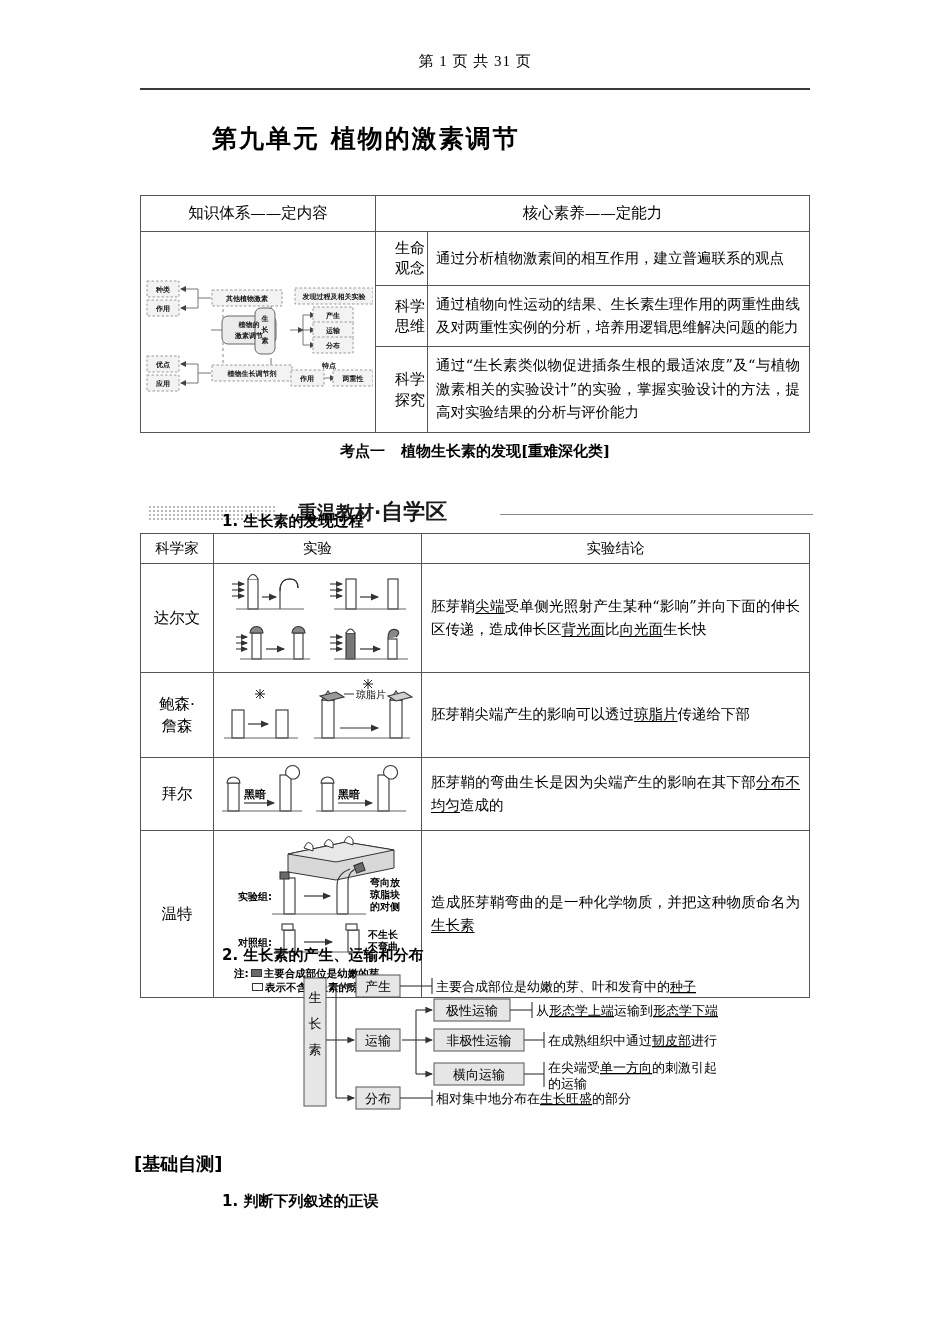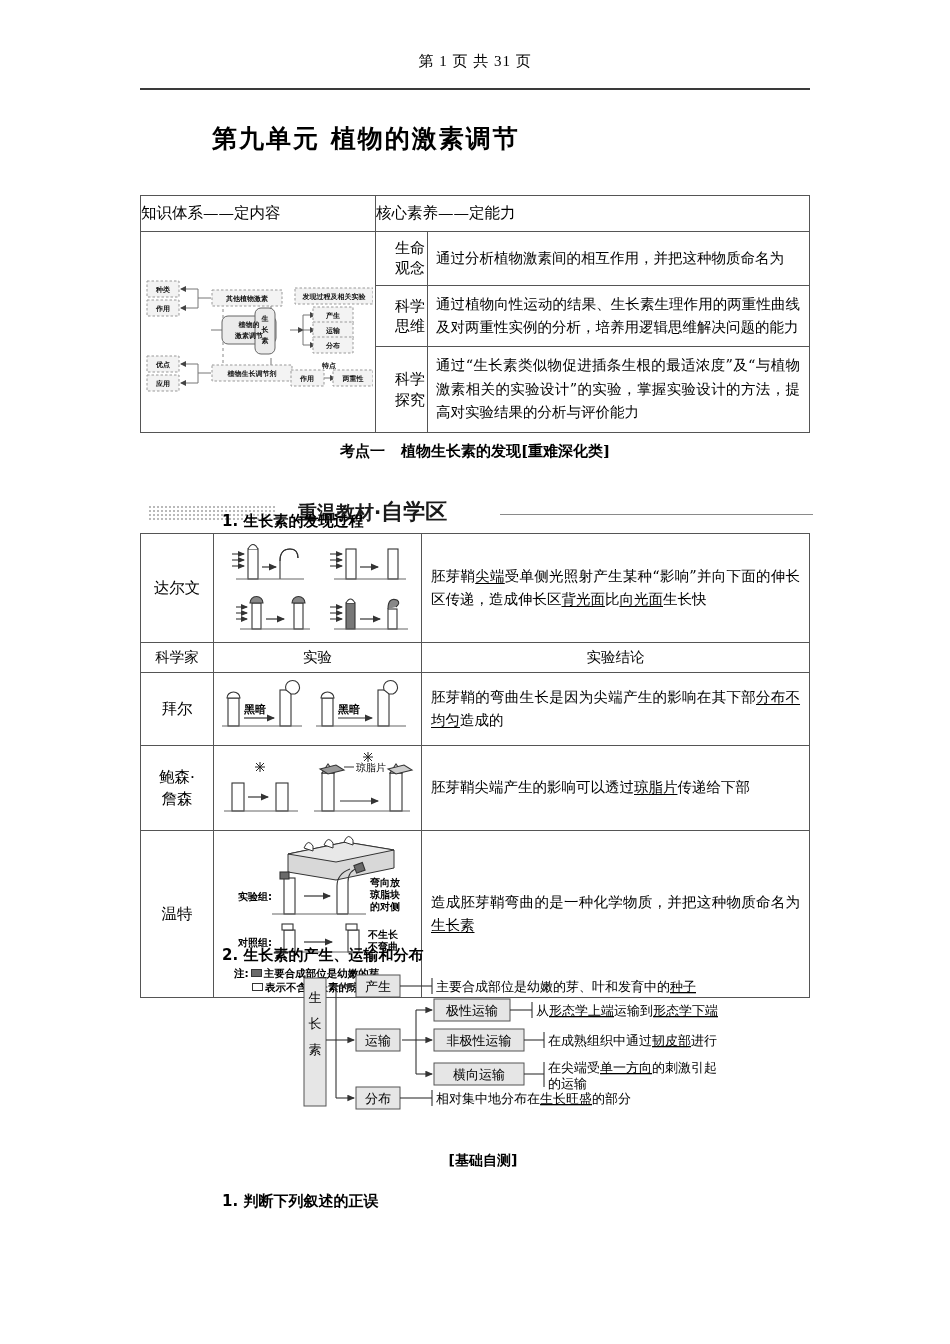--- a/index.html
+++ b/index.html
@@ -33,21 +33,21 @@
     font-family: "DejaVu Serif", serif;
     letter-spacing: 2px;
     margin-left: 28px;
   }
 
   
   .tbl1-wrap { position: absolute; left: 140px; top: 195px; width: 670px; }
   .tbl1 { border-collapse: collapse; width: 100%; table-layout: fixed; }
   .tbl1 td { border: 1px solid #555; }
   .tbl1 .hdr {
-    font-size: 15.5px; padding: 7px 0;
+    text-align: center; font-size: 15.5px; padding: 7px 0;
     font-family: "DejaVu Serif", serif;
   }
   .tbl1 .lit-cell { padding: 0; height: 182px; vertical-align: middle; text-align: right; }
   .tbl1 .lbl {
     width: 52px; text-align: right; font-size: 15px; line-height: 1.35;
     font-family: "DejaVu Serif", serif; padding: 6px 2px;
   }
   .tbl1 .body-txt {
     font-size: 14.5px; line-height: 1.62; padding: 7px 9px 7px 8px;
     font-family: "DejaVu Serif", serif; text-align: justify;
@@ -111,22 +111,22 @@
     font-family: "DejaVu Serif", serif; text-align: justify;
   }
   .tbl2 .diag { padding: 3px 2px; text-align: center; }
   u { text-decoration: underline; text-underline-offset: 2px; }
 
   
   .flow-wrap { position: absolute; left: 140px; top: 968px; width: 670px; }
 
   
   .center-bold {
-    position: absolute; left: 148px; width: 670px; text-align: center;
-    font-size: 14px; font-weight: bold;
+    position: absolute; left: 134px; width: 670px; text-align: left;
+    font-size: 18px; font-weight: bold;
     font-family: "DejaVu Sans", sans-serif;
   }
   svg text { font-family: "DejaVu Sans", sans-serif; }
 </style>
 </head>
 <body>
 
 <div class="page">
 
   <div class="page-header">第 1 页  共 31 页</div>
@@ -213,21 +213,21 @@
               <text x="186" y="100" font-size="7">特点</text>
               <text x="106" y="59">植物的</text>
               <text x="106" y="70">激素调节</text>
               <text x="122" y="53" font-size="7">生</text>
               <text x="122" y="64" font-size="7">长</text>
               <text x="122" y="75" font-size="7">素</text>
             </g>
           </svg>
         </td>
         <td class="lbl">生命<br>观念</td>
-        <td class="body-txt">通过分析植物激素间的相互作用，并把这种物质命名为</td>
+        <td class="body-txt">通过分析植物激素间的相互作用，建立普遍联系的观点</td>
       </tr>
       <tr>
         <td class="lbl">科学<br>思维</td>
         <td class="body-txt">通过植物向性运动的结果、生长素生理作用的两重性曲线及对两重性实例的分析，培养用逻辑思维解决问题的能力</td>
       </tr>
       <tr>
         <td class="lbl">科学<br>探究</td>
         <td class="body-txt">通过“生长素类似物促进插条生根的最适浓度”及“与植物激素相关的实验设计”的实验，掌握实验设计的方法，提高对实验结果的分析与评价能力</td>
       </tr>
     </tbody>
@@ -251,20 +251,26 @@
 
   <div class="tbl2-wrap">
     <table class="tbl2">
       <colgroup>
           <col style="width:73px">
           <col style="width:208px">
           <col>
         </colgroup>
       <tbody>
           <tr>
+        <td class="hdr">科学家</td>
+        <td class="hdr">实验</td>
+        <td class="hdr">实验结论</td>
+      </tr>
+
+      <tr>
         <td class="sci">达尔文</td>
         <td class="diag">
           <svg width="200" height="98" viewBox="0 0 200 98">
             <defs>
               <marker id="a2" markerWidth="7" markerHeight="7" refX="6" refY="3" orient="auto">
                 <path d="M0,0 L7,3 L0,6 z" fill="#333"></path>
               </marker>
             </defs>
             <g stroke="#333" stroke-width="1.1" fill="#fff">
 
@@ -311,23 +317,63 @@
               <line x1="112" y1="70" x2="124" y2="70"></line>
                   <line x1="112" y1="76" x2="124" y2="76"></line>
                   <line x1="112" y1="82" x2="124" y2="82"></line>
             </g>
           </svg>
         </td>
         <td class="concl">胚芽鞘<u>尖端</u>受单侧光照射产生某种“影响”并向下面的伸长区传递，造成伸长区<u>背光面</u>比<u>向光面</u>生长快</td>
       </tr>
 
       <tr>
-        <td class="hdr">科学家</td>
-        <td class="hdr">实验</td>
-        <td class="hdr">实验结论</td>
+        <td class="sci">鲍森·<br>詹森</td>
+        <td class="diag">
+          <svg width="200" height="74" viewBox="0 0 200 74">
+            <defs>
+              <marker id="a3" markerWidth="7" markerHeight="7" refX="6" refY="3" orient="auto">
+                <path d="M0,0 L7,3 L0,6 z" fill="#333"></path>
+              </marker>
+            </defs>
+            <g stroke="#333" stroke-width="1.1" fill="#fff">
+              <rect x="14" y="34" width="12" height="28"></rect>
+              <rect x="58" y="34" width="12" height="28"></rect>
+              <line x1="6" y1="62" x2="80" y2="62" stroke="#666"></line>
+              <rect x="104" y="24" width="12" height="38"></rect>
+              <rect x="172" y="24" width="12" height="38"></rect>
+              <line x1="96" y1="62" x2="192" y2="62" stroke="#666"></line>
+              <path d="M104,24 l6,-9 l6,9 z" fill="#fff"></path>
+              <path d="M172,24 l6,-9 l6,9 z" fill="#fff"></path>
+              <path d="M102,20 l16,-4 l8,5 l-16,4 z" fill="#9a9a9a"></path>
+              <path d="M170,20 l16,-4 l8,5 l-16,4 z" fill="#cfcfcf"></path>
+            </g>
+            <g stroke="#333" stroke-width="1.2" fill="none" marker-end="url(#a3)">
+              <line x1="30" y1="48" x2="50" y2="48"></line>
+              <line x1="122" y1="52" x2="160" y2="52"></line>
+            </g>
+            <g fill="none" stroke="#222" stroke-width="1">
+              <g transform="translate(42,18)">
+                <line x1="-5" y1="0" x2="5" y2="0"></line>
+                    <line x1="0" y1="-5" x2="0" y2="5"></line>
+                <line x1="-4" y1="-4" x2="4" y2="4"></line>
+                    <line x1="-4" y1="4" x2="4" y2="-4"></line>
+              </g>
+              <g transform="translate(150,8)">
+                <line x1="-5" y1="0" x2="5" y2="0"></line>
+                    <line x1="0" y1="-5" x2="0" y2="5"></line>
+                <line x1="-4" y1="-4" x2="4" y2="4"></line>
+                    <line x1="-4" y1="4" x2="4" y2="-4"></line>
+              </g>
+            </g>
+            <line x1="126" y1="18" x2="136" y2="18" stroke="#333" stroke-width="1"></line>
+            <text x="138" y="22" font-size="10" fill="#000" font-family="DejaVu Sans, sans-serif">琼脂片</text>
+          </svg>
+        </td>
+        <td class="concl">胚芽鞘尖端产生的影响可以透过<u>琼脂片</u>传递给下部</td>
       </tr>
 
       <tr>
         <td class="sci">拜尔</td>
         <td class="diag">
           <svg width="200" height="62" viewBox="0 0 200 62">
             <defs>
               <marker id="a4" markerWidth="7" markerHeight="7" refX="6" refY="3" orient="auto">
                 <path d="M0,0 L7,3 L0,6 z" fill="#333"></path>
               </marker>
@@ -351,66 +397,20 @@
             <g font-size="11" fill="#000" font-family="DejaVu Sans, sans-serif" font-weight="bold">
               <text x="26" y="37">黑暗</text>
               <text x="120" y="37">黑暗</text>
             </g>
           </svg>
         </td>
         <td class="concl">胚芽鞘的弯曲生长是因为尖端产生的影响在其下部<u>分布不均匀</u>造成的</td>
       </tr>
 
       <tr>
-        <td class="sci">鲍森·<br>詹森</td>
-        <td class="diag">
-          <svg width="200" height="74" viewBox="0 0 200 74">
-            <defs>
-              <marker id="a3" markerWidth="7" markerHeight="7" refX="6" refY="3" orient="auto">
-                <path d="M0,0 L7,3 L0,6 z" fill="#333"></path>
-              </marker>
-            </defs>
-            <g stroke="#333" stroke-width="1.1" fill="#fff">
-              <rect x="14" y="34" width="12" height="28"></rect>
-              <rect x="58" y="34" width="12" height="28"></rect>
-              <line x1="6" y1="62" x2="80" y2="62" stroke="#666"></line>
-              <rect x="104" y="24" width="12" height="38"></rect>
-              <rect x="172" y="24" width="12" height="38"></rect>
-              <line x1="96" y1="62" x2="192" y2="62" stroke="#666"></line>
-              <path d="M104,24 l6,-9 l6,9 z" fill="#fff"></path>
-              <path d="M172,24 l6,-9 l6,9 z" fill="#fff"></path>
-              <path d="M102,20 l16,-4 l8,5 l-16,4 z" fill="#9a9a9a"></path>
-              <path d="M170,20 l16,-4 l8,5 l-16,4 z" fill="#cfcfcf"></path>
-            </g>
-            <g stroke="#333" stroke-width="1.2" fill="none" marker-end="url(#a3)">
-              <line x1="30" y1="48" x2="50" y2="48"></line>
-              <line x1="122" y1="52" x2="160" y2="52"></line>
-            </g>
-            <g fill="none" stroke="#222" stroke-width="1">
-              <g transform="translate(42,18)">
-                <line x1="-5" y1="0" x2="5" y2="0"></line>
-                    <line x1="0" y1="-5" x2="0" y2="5"></line>
-                <line x1="-4" y1="-4" x2="4" y2="4"></line>
-                    <line x1="-4" y1="4" x2="4" y2="-4"></line>
-              </g>
-              <g transform="translate(150,8)">
-                <line x1="-5" y1="0" x2="5" y2="0"></line>
-                    <line x1="0" y1="-5" x2="0" y2="5"></line>
-                <line x1="-4" y1="-4" x2="4" y2="4"></line>
-                    <line x1="-4" y1="4" x2="4" y2="-4"></line>
-              </g>
-            </g>
-            <line x1="126" y1="18" x2="136" y2="18" stroke="#333" stroke-width="1"></line>
-            <text x="138" y="22" font-size="10" fill="#000" font-family="DejaVu Sans, sans-serif">琼脂片</text>
-          </svg>
-        </td>
-        <td class="concl">胚芽鞘尖端产生的影响可以透过<u>琼脂片</u>传递给下部</td>
-      </tr>
-
-      <tr>
         <td class="sci">温特</td>
         <td class="diag">
           <svg width="204" height="128" viewBox="0 0 204 128">
             <defs>
               <marker id="a5" markerWidth="7" markerHeight="7" refX="6" refY="3" orient="auto">
                 <path d="M0,0 L7,3 L0,6 z" fill="#333"></path>
               </marker>
             </defs>
 
             <g stroke="#333" stroke-width="1" fill="#d8d8d8">

